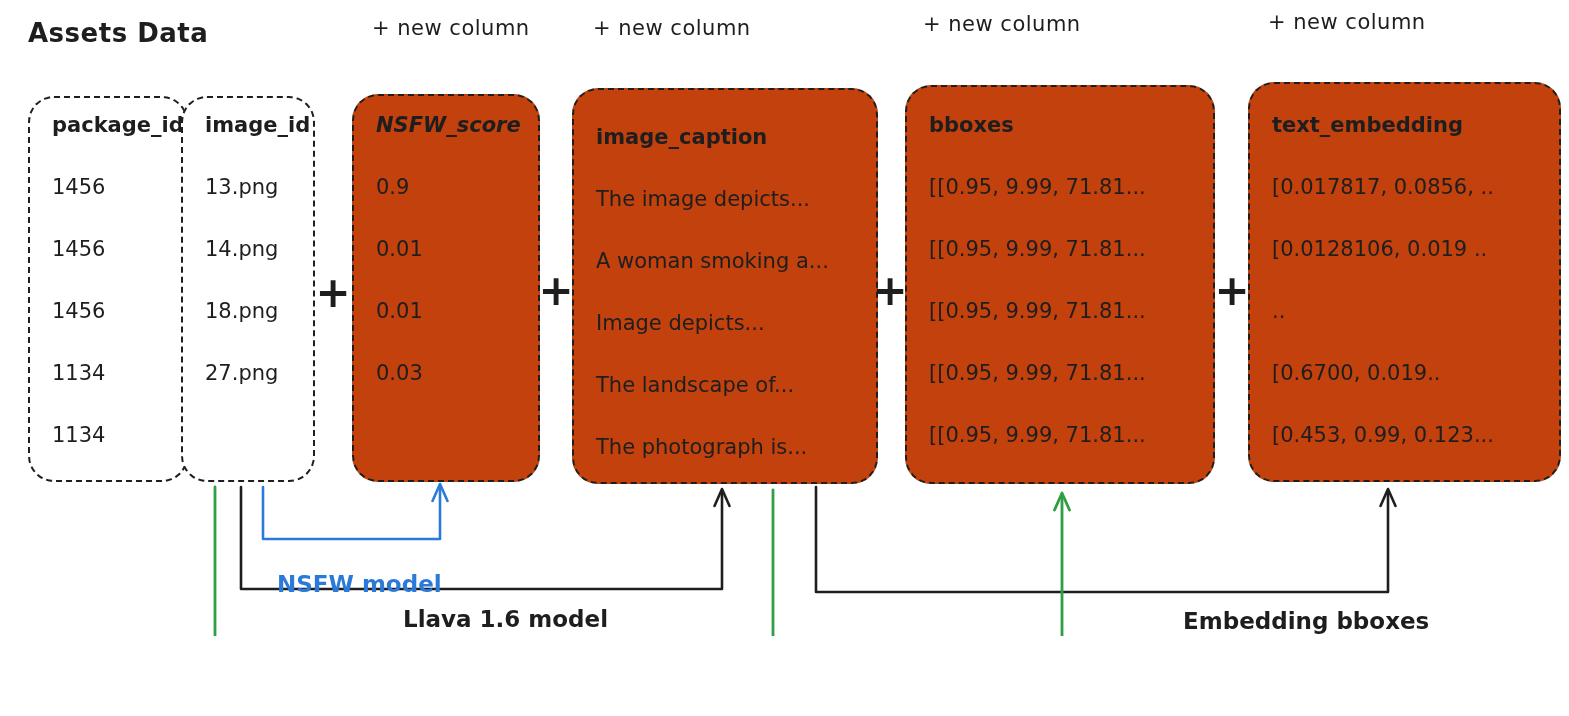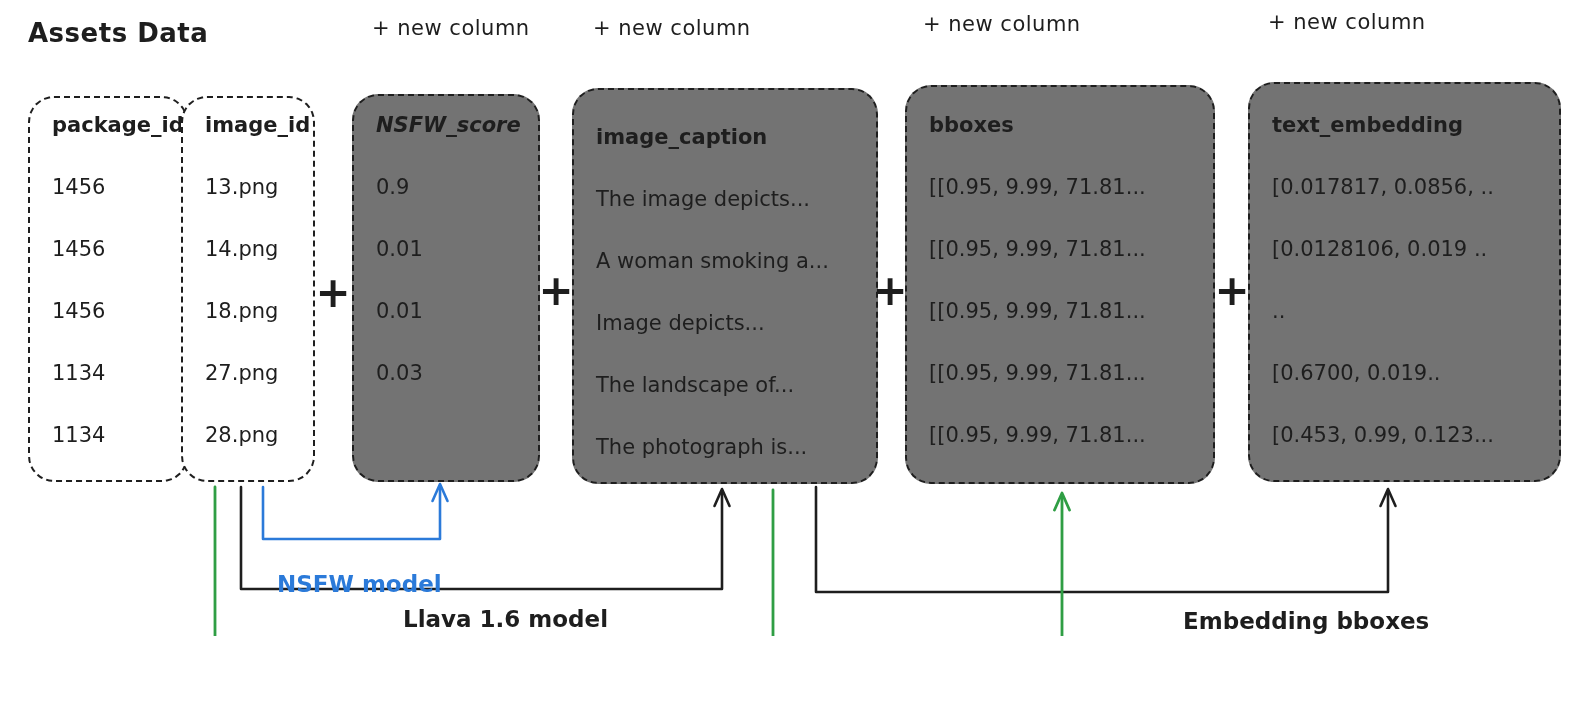--- a/index.html
+++ b/index.html
@@ -13,21 +13,21 @@
     position:absolute; left:28px; top:18px;
     font-size:26px; font-weight:600; letter-spacing:0.5px;
   }
   .new-col {
     position:absolute; font-size:21px; font-weight:500; letter-spacing:0.5px;
   }
   .box {
     position:absolute; border:2.5px dashed #1e1e1e; border-radius:26px;
     background:#ffffff;
   }
-  .box.filled { background:#737373; }
+  .box.filled { background:#c2410c; }
   .box-header {
     margin-left:22px; font-size:21px; font-weight:600; line-height:26px;
     white-space:nowrap;
   }
   .rows { margin-top:18px; }
   .box-row {
     height:62px; display:flex; align-items:center; margin-left:22px;
     font-size:21px; white-space:nowrap;
   }
   .plus {
@@ -63,21 +63,20 @@
     </div>
   </div>
 
   <div class="box" style="left:181px; top:96px; width:134px; height:386px; padding-top:14px;">
     <div class="box-header">image_id</div>
     <div class="rows">
       <div class="box-row">13.png</div>
       <div class="box-row">14.png</div>
       <div class="box-row">18.png</div>
       <div class="box-row">27.png</div>
-      <div class="box-row">28.png</div>
     </div>
   </div>
 
   <div class="box filled" style="left:352px; top:94px; width:188px; height:388px; padding-top:16px;">
     <div class="box-header" style="font-style:italic;">NSFW_score</div>
     <div class="rows">
       <div class="box-row">0.9</div>
       <div class="box-row">0.01</div>
       <div class="box-row">0.01</div>
       <div class="box-row">0.03</div>

